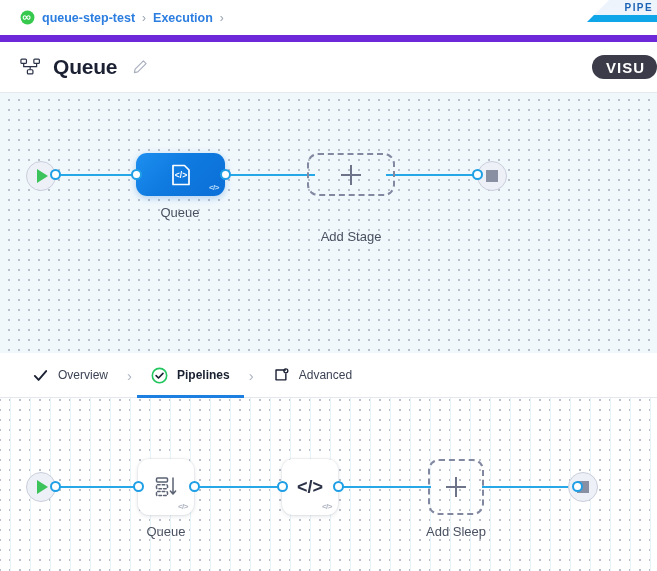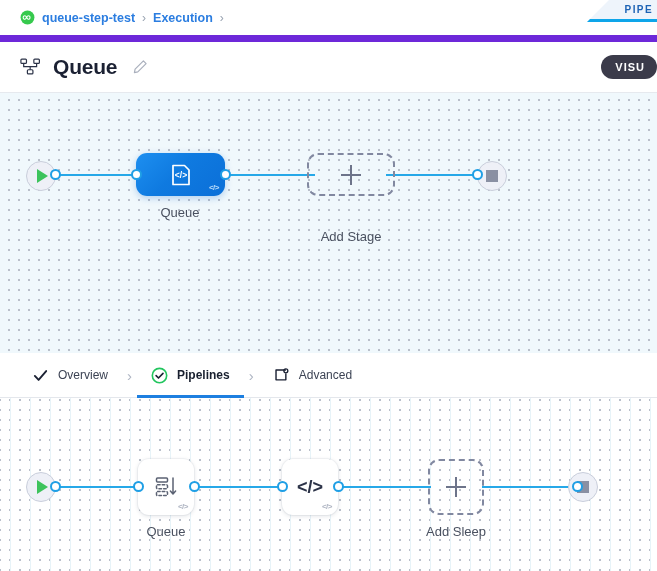--- a/index.html
+++ b/index.html
@@ -9,21 +9,21 @@
     background: #ffffff;
     overflow: hidden;
   }
   #app { position: relative; width: 657px; height: 571px; }
 
   
   .corner-tab {
     position: absolute; top: 0; right: 0;
     height: 22px; width: 70px;
     background: #eef4fb;
-    border-bottom: 3px solid #0ea5e9;
+    border-bottom: 7px solid #0ea5e9;
     display: flex; align-items: center; justify-content: flex-end;
     padding-right: 4px;
     clip-path: polygon(22px 0, 100% 0, 100% 100%, 0 100%);
     z-index: 6;
   }
   .corner-tab span {
     font-size: 10px; font-weight: 700; letter-spacing: 1.4px;
     color: #1d63b5; white-space: nowrap;
   }
 
@@ -53,21 +53,21 @@
     font-size: 21px; font-weight: 700; color: #1b2133;
     letter-spacing: -0.2px;
   }
   .pencil-icon { width: 16px; height: 16px; margin-left: 6px; cursor: pointer; }
   .visual-btn {
     position: absolute; right: 0; top: 13px;
     height: 24px; padding: 0 12px 0 14px;
     background: #3b3b4a; color: #fff;
     border-radius: 12px;
     display: flex; align-items: center;
-    font-size: 11px; font-weight: 700; letter-spacing: 1px;
+    font-size: 15px; font-weight: 700; letter-spacing: 1px;
     white-space: nowrap; overflow: hidden;
     cursor: pointer; border: none;
   }
 
   
   .canvas {
     position: absolute; left: 0; right: 0;
     overflow: hidden;
   }
   .canvas-top {

